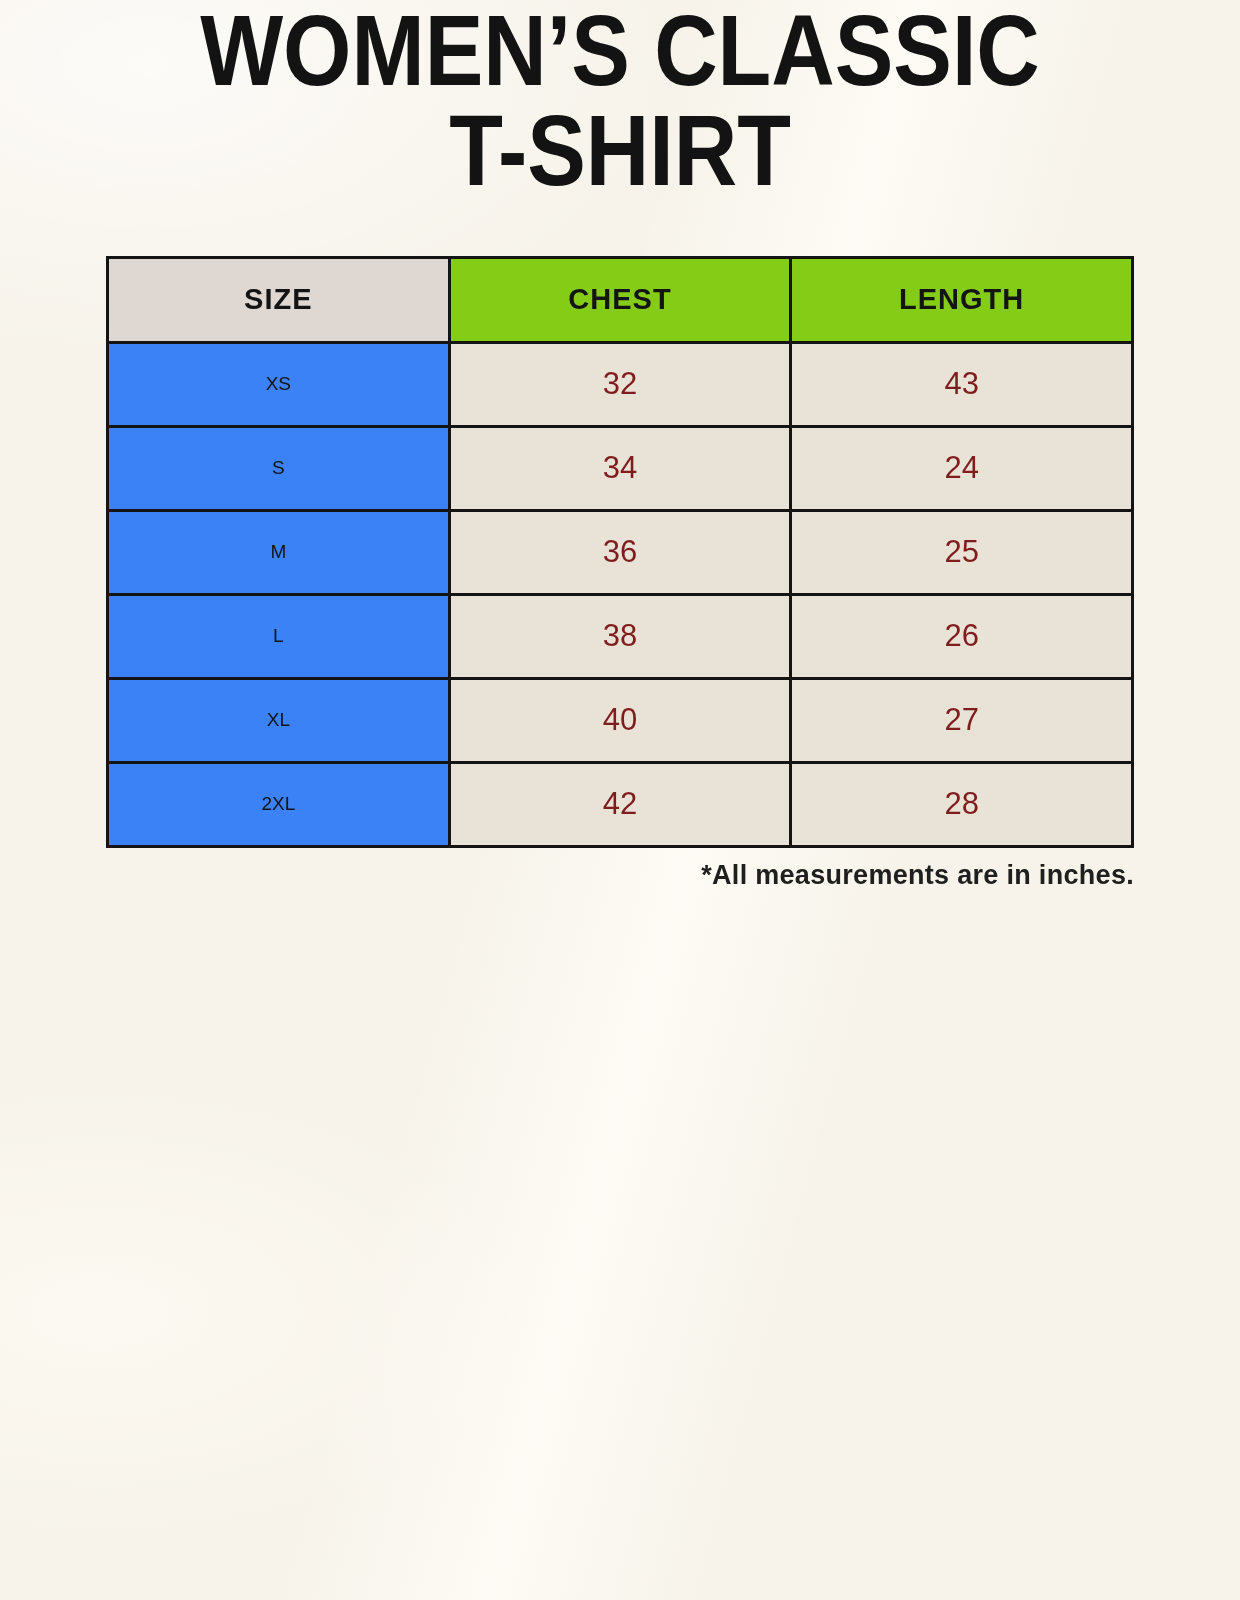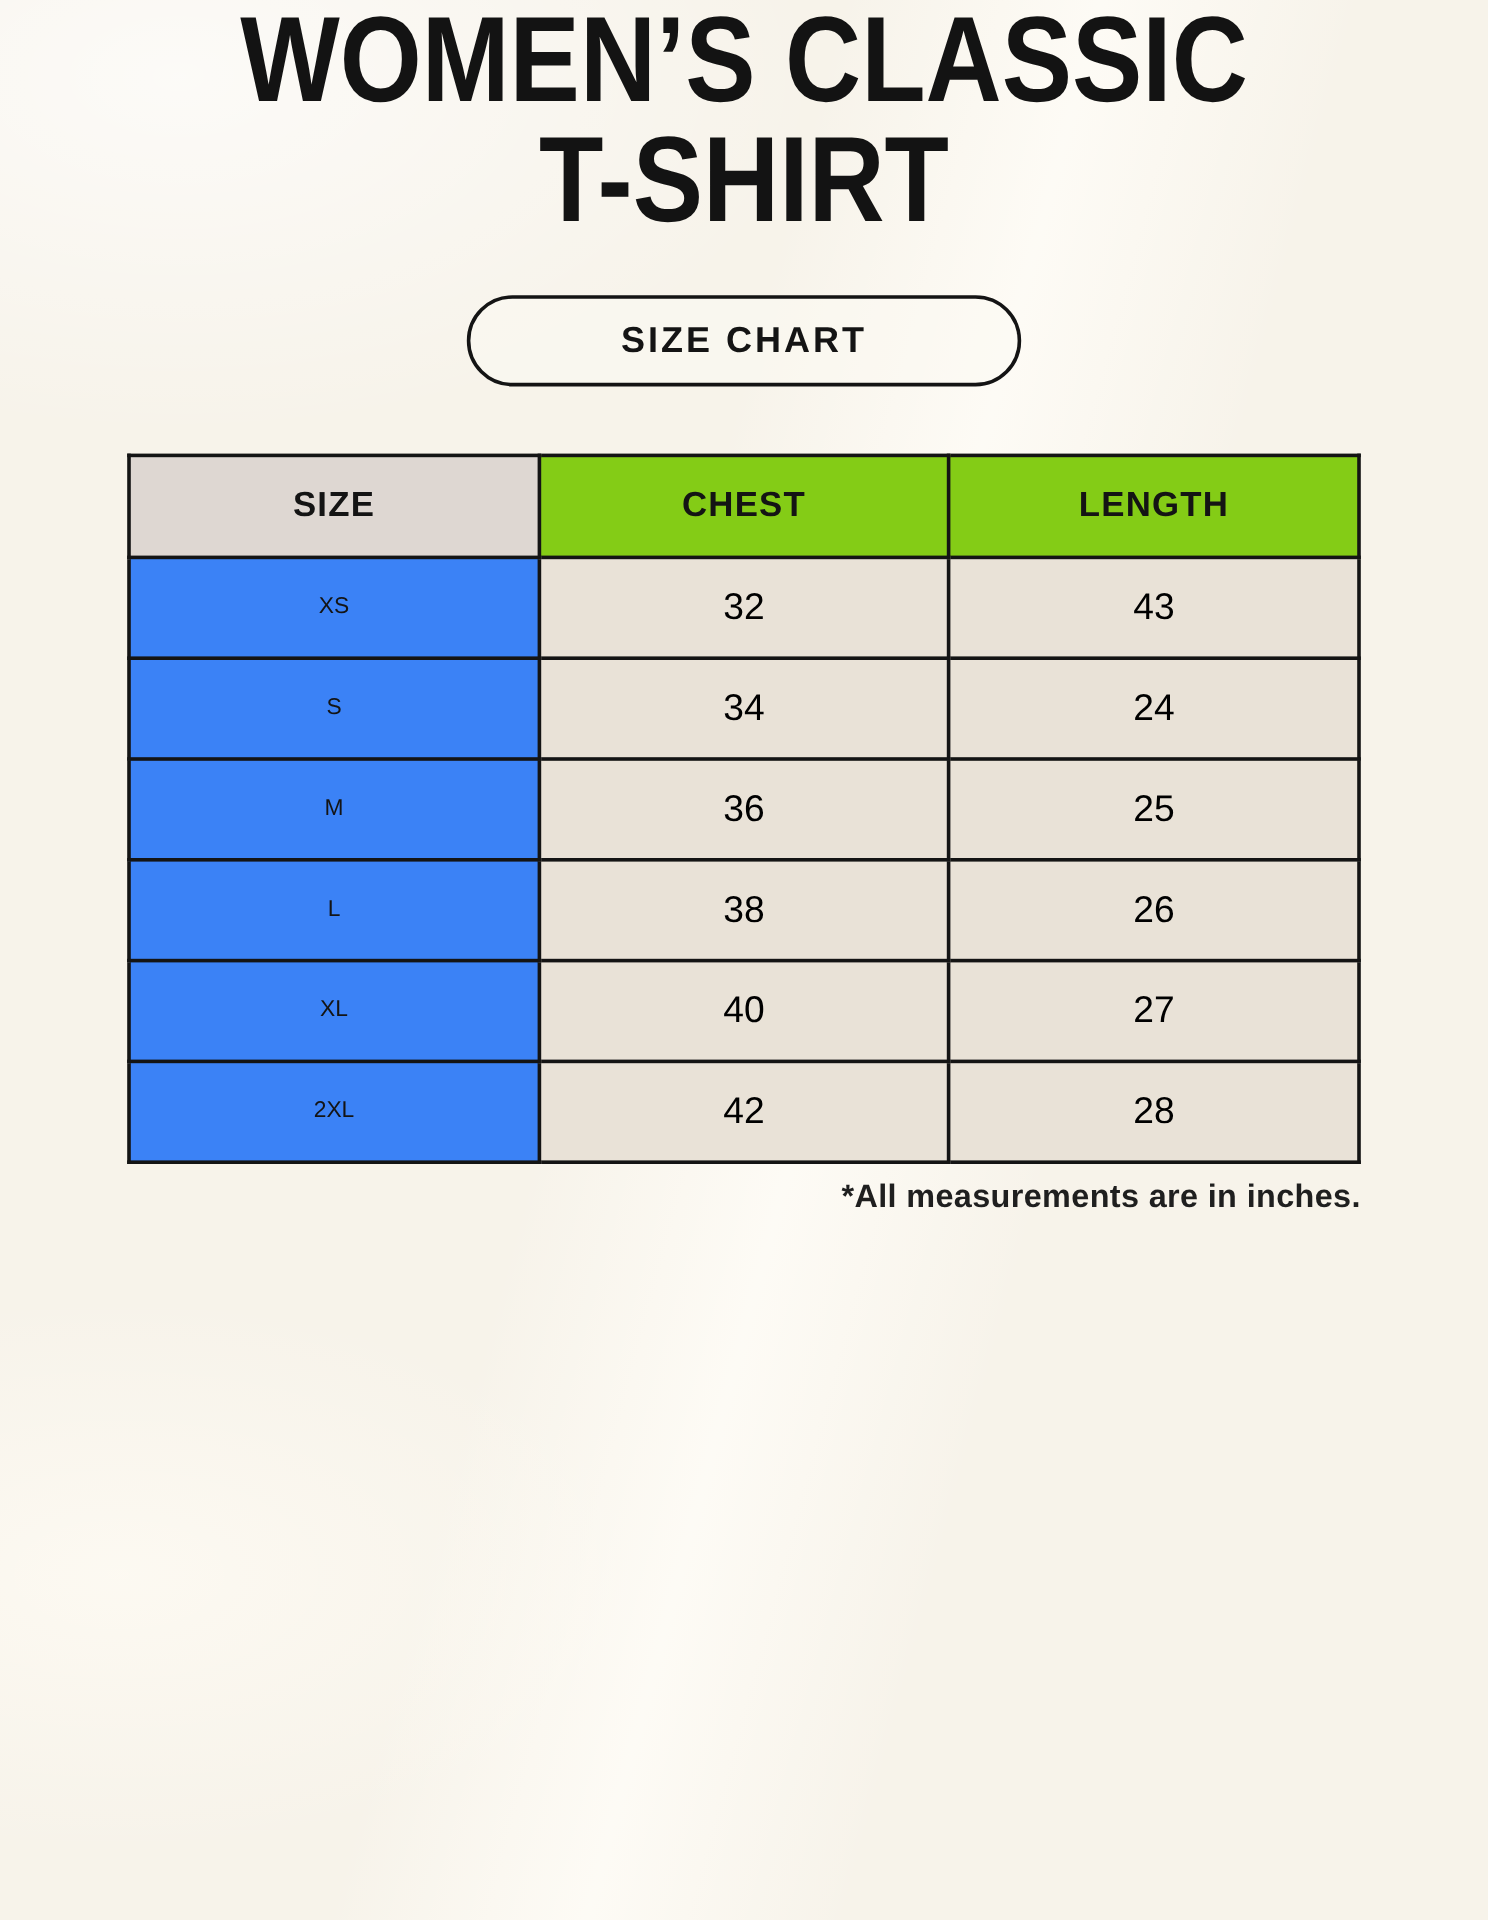--- a/index.html
+++ b/index.html
@@ -77,44 +77,41 @@
   td.size-cell {
     background: #3b82f6;
     font-size: 19px;
     font-weight: normal;
     color: #141414;
   }
   td.value-cell {
     background: #e9e2d7;
     font-size: 31px;
     font-weight: normal;
-    color: #000000;
+    color: #7f1d1d;
   }
   .footnote {
     width: 1028px;
     margin: 12px auto 0 auto;
     text-align: right;
     font-size: 27px;
     font-weight: bold;
     letter-spacing: 0.3px;
     color: #1f1f1f;
   }
 </style>
 </head>
 <body>
 
 <div class="page">
 
   <h1 class="title"><span>WOMEN’S CLASSIC</span><br>
     <span>T-SHIRT</span>
   </h1>
 
-  <div class="badge">
-    <span>SIZE CHART</span>
-  </div>
 
   <table class="size-table">
     <thead>
       <tr>
         <th class="col-size">SIZE</th>
         <th class="col-chest">CHEST</th>
         <th class="col-length">LENGTH</th>
       </tr>
     </thead>
     <tbody>

